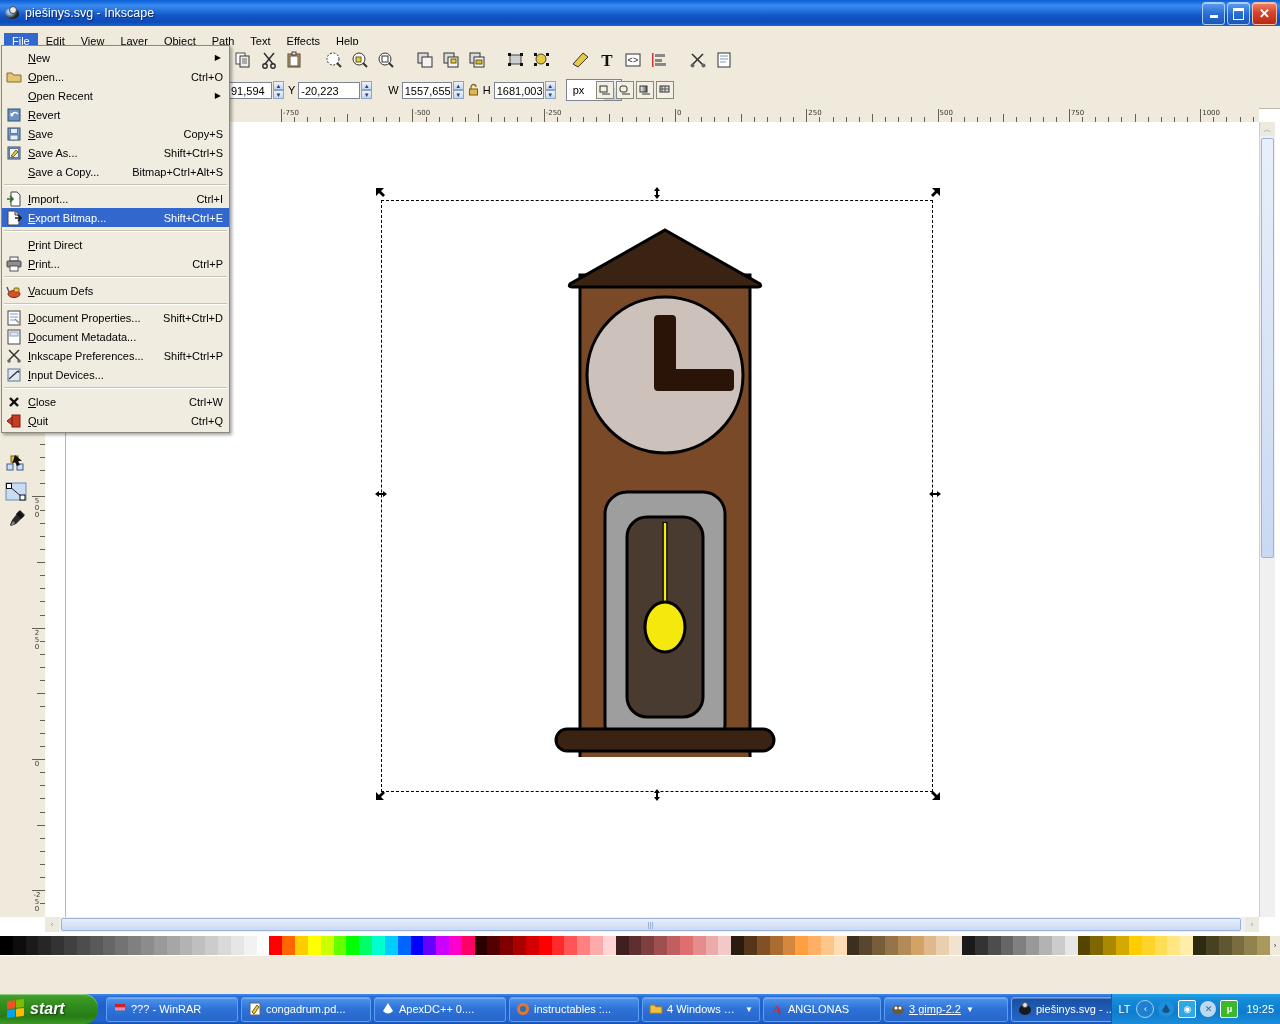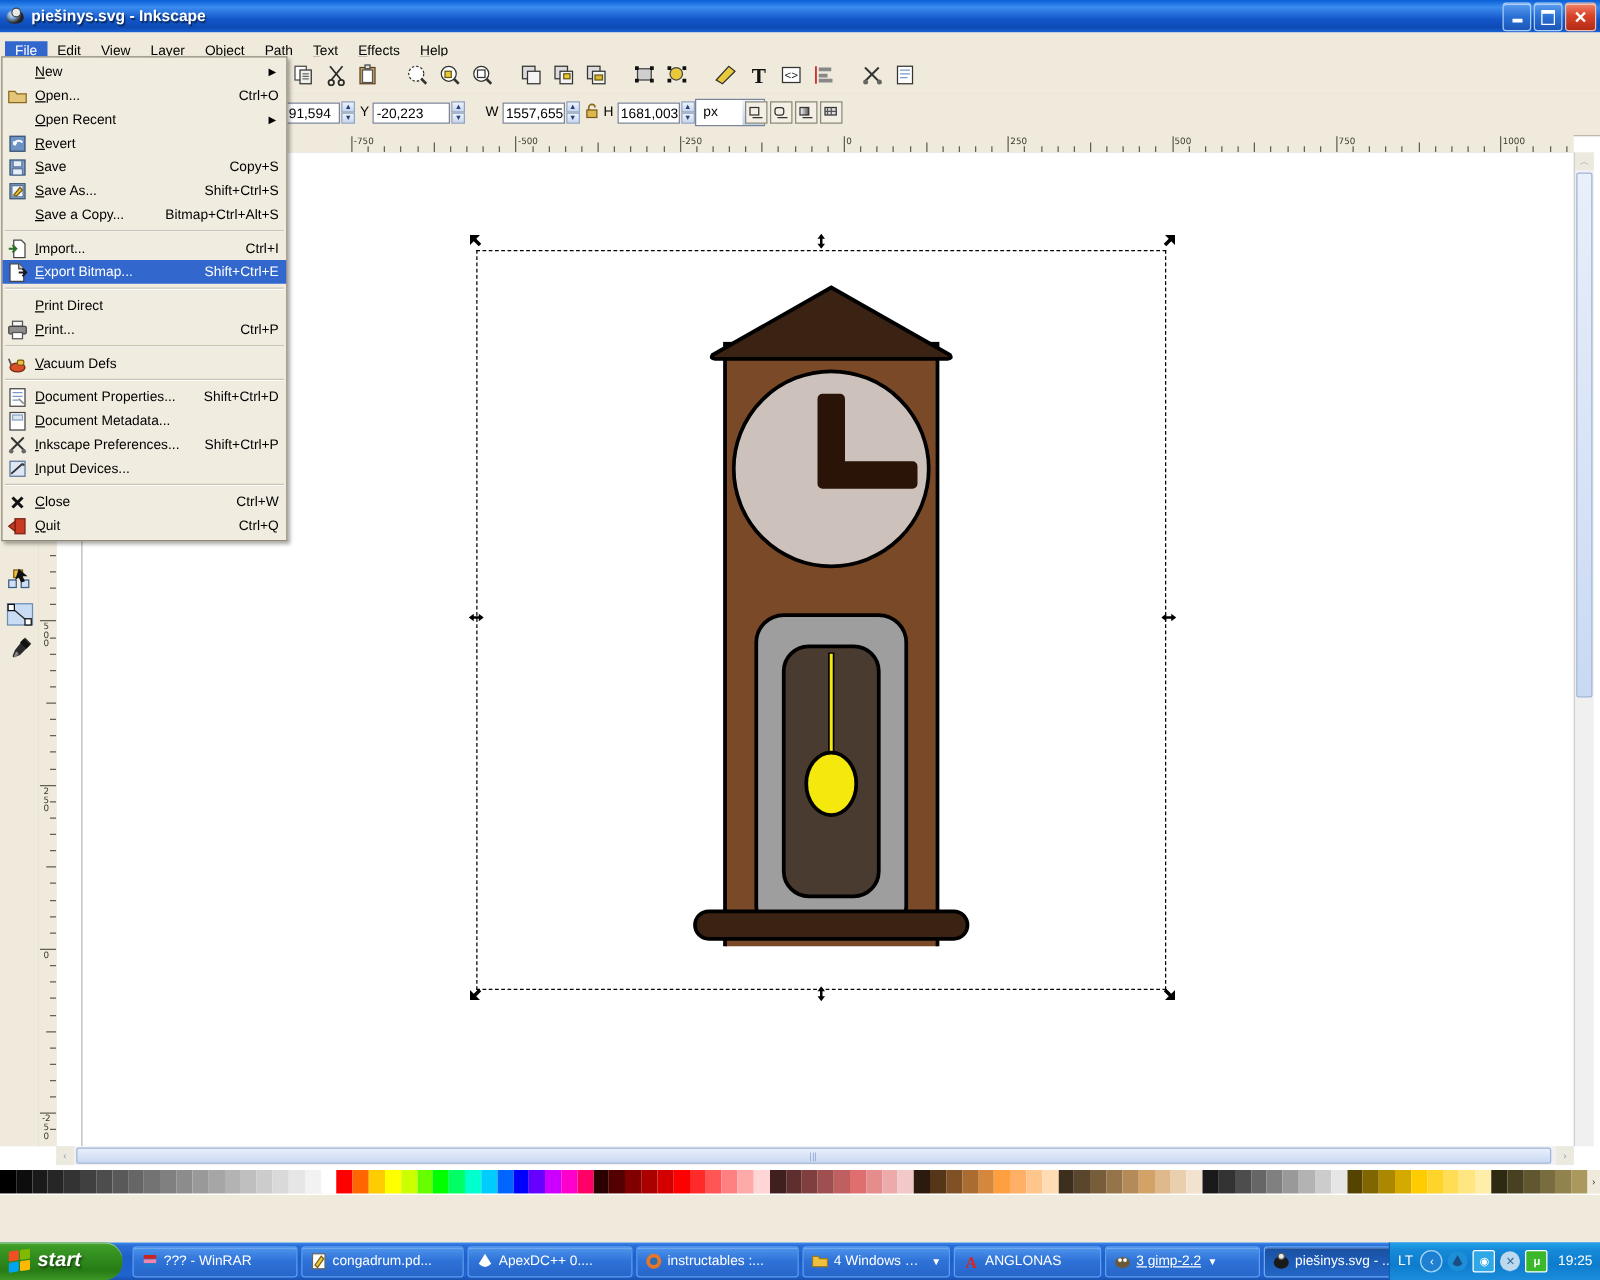--- a/index.html
+++ b/index.html
@@ -23,21 +23,21 @@
   }
   .titlebar .appicon .blob{
     position:absolute;left:1px;top:3px;width:14px;height:11px;border-radius:50% 50% 45% 45%;
     background:radial-gradient(circle at 35% 30%, #cfe3f7 0%, #8fb8e4 25%, #2a2a2a 60%, #111 100%);
   }
   .titlebar .appicon .dot{
     position:absolute;left:5px;top:1px;width:6px;height:6px;border-radius:50%;
     background:#e8e8e8;border:1px solid #444;
   }
   .titlebar .ttext{
-    color:#fff;font-weight:bold;font-size:12.5px;
+    color:#fff;font-weight:normal;font-size:12.5px;
     text-shadow:1px 1px 1px rgba(0,0,0,.55);
     white-space:nowrap;
   }
   .winbtns{position:absolute;right:3px;top:2px;display:flex;gap:2px;}
   .winbtn{
     width:21px;height:21px;border-radius:3px;border:1px solid #a9cdf5;
     display:flex;align-items:center;justify-content:center;
     color:#fff;font-size:11px;font-weight:bold;
     background:linear-gradient(to bottom,#5c9ef0,#2a6fd4 50%,#1c56b8);
     box-shadow:inset 0 1px 0 rgba(255,255,255,.5);
@@ -79,21 +79,21 @@
   }
   .spin{
     width:11px;height:18px;margin-left:1px;display:flex;flex-direction:column;justify-content:center;
   }
   .spin div{
     width:11px;height:9px;background:linear-gradient(to bottom,#eef3fb,#c6d6ee);
     border:1px solid #8ea4c6;box-sizing:border-box;display:flex;align-items:center;justify-content:center;
     font-size:6px;color:#27417a;line-height:1;
   }
   .unitsel{
-    border:1px solid #7d8496;background:#fff;height:22px;width:56px;
+    margin-left:10px;border:1px solid #7d8496;background:#fff;height:22px;width:56px;
     display:flex;align-items:center;box-sizing:border-box;
   }
   .unitsel .val{flex:1;padding-left:6px;font-size:11px;}
   .unitsel .arw{
     width:17px;height:20px;background:linear-gradient(to bottom,#eef3fb,#bed0ec);
     display:flex;align-items:center;justify-content:center;font-size:8px;color:#21457f;
   }
   .zbtns{position:absolute;left:596px;top:6px;display:flex;gap:2px;}
   .zb{width:16px;height:16px;border:1px solid #8a8a7a;background:#f3efe4;
       display:flex;align-items:center;justify-content:center;}

